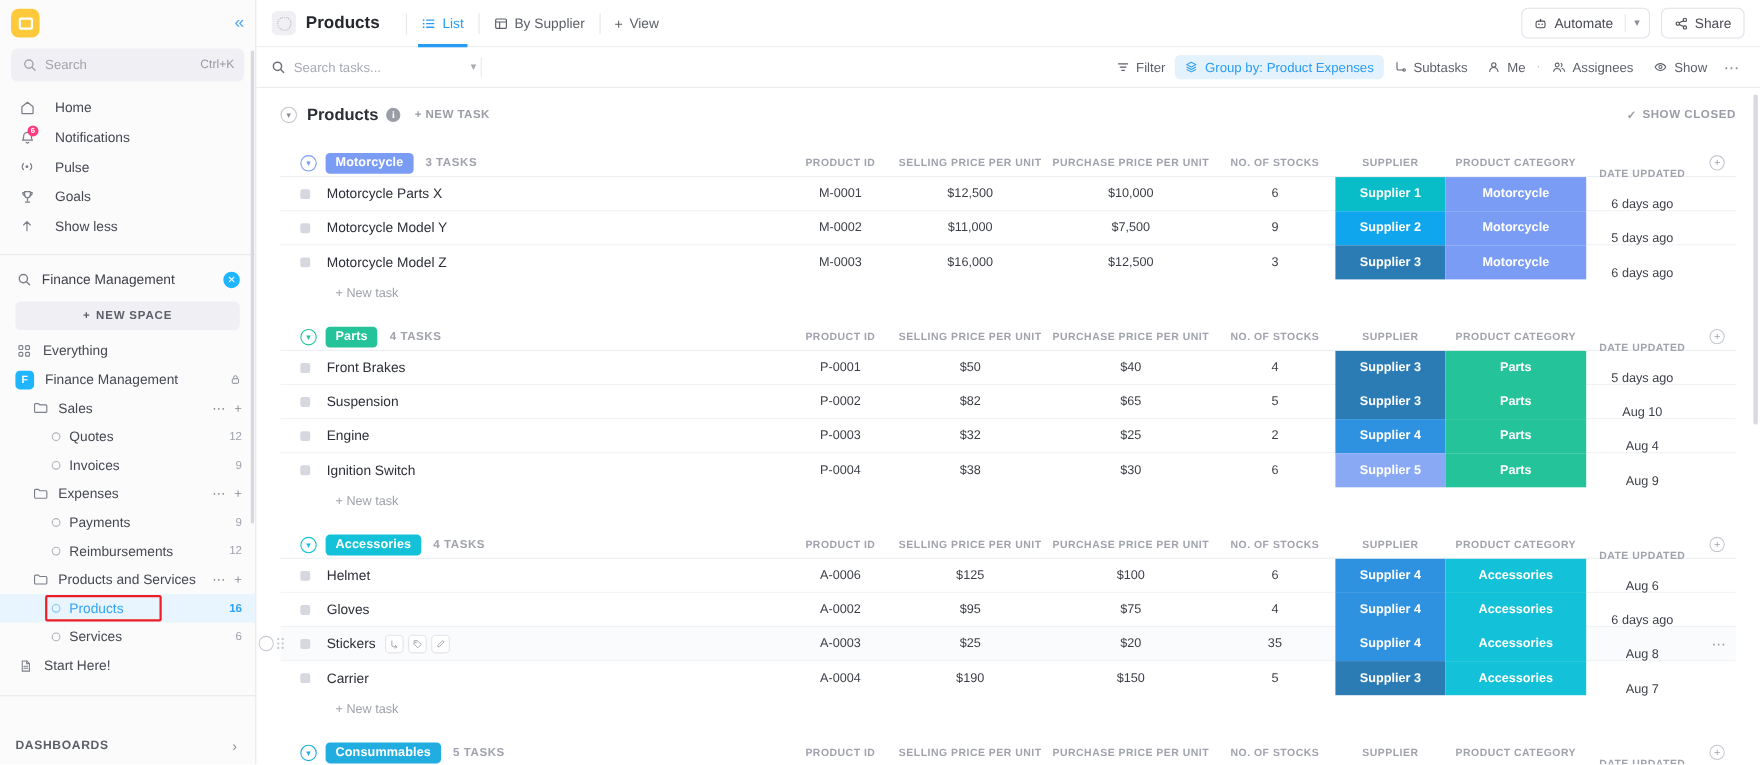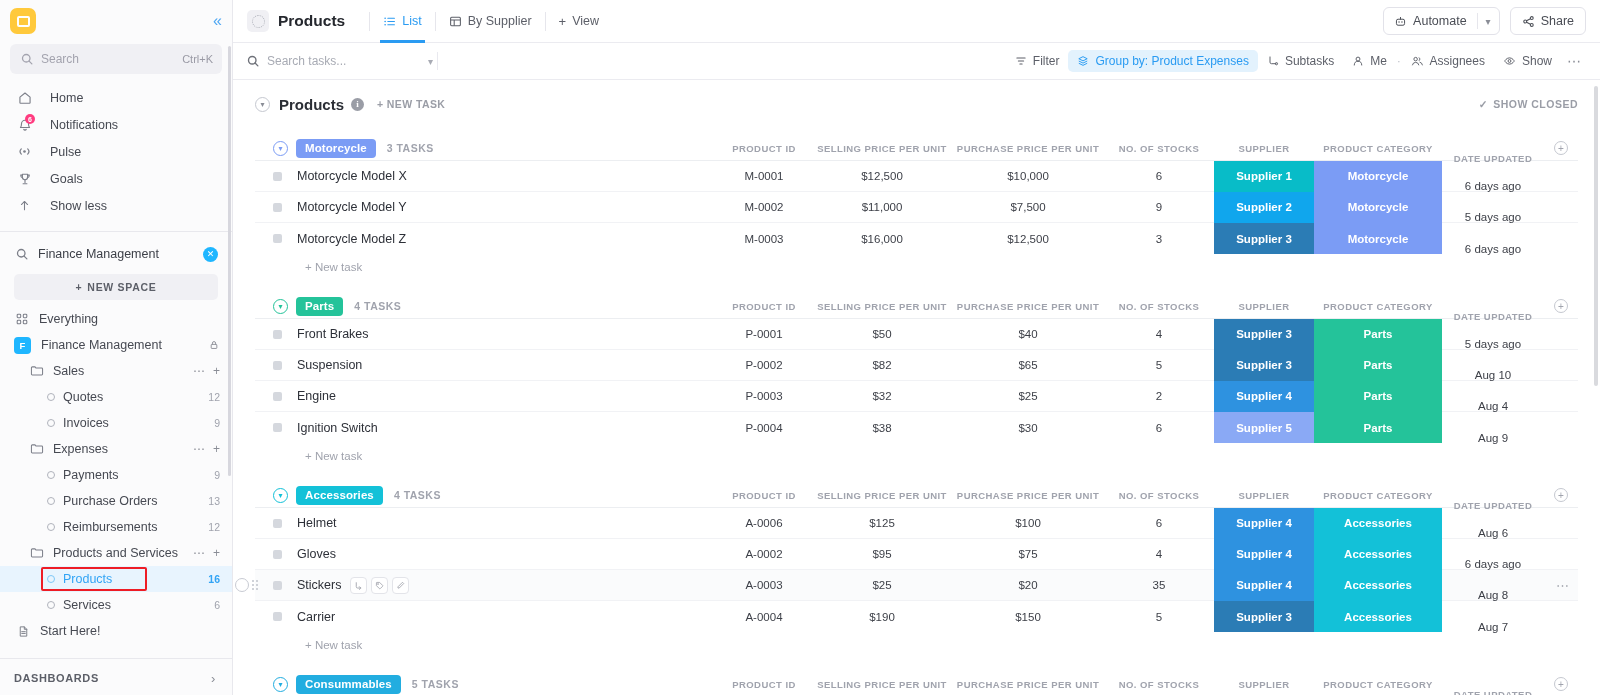--- a/index.html
+++ b/index.html
@@ -390,25 +390,20 @@
         <span class="actions">
           <span>⋯</span>
           <span>+</span>
         </span>
       </div>
 
       <div class="tree-row lvl2">
         <span class="list-dot"></span>
         <span class="label">Payments</span>
         <span class="count">9</span>
-      </div>
-      <div class="tree-row lvl2">
-        <span class="list-dot"></span>
-        <span class="label">Purchase Orders</span>
-        <span class="count">13</span>
       </div>
       <div class="tree-row lvl2">
         <span class="list-dot"></span>
         <span class="label">Reimbursements</span>
         <span class="count">12</span>
       </div>
 
       <div class="tree-row lvl1">
         <span class="folder-ico">
           <svg width="14" height="12" viewBox="0 0 16 14" fill="none" stroke="#7c7f89" stroke-width="1.2">
@@ -640,21 +635,21 @@
               <div class="col-h c-date">DATE UPDATED</div>
               <div class="c-plus">
                   <span class="plus-circle">+</span>
                 </div>
             </div>
           </div>
           <div class="rows">
 
             <div class="row">
               <span class="task-sq"></span>
-              <span class="task-name">Motorcycle Model X</span>
+              <span class="task-name">Motorcycle Parts X</span>
               <div class="cols">
                 <div class="cell c-pid">M-0001</div>
                 <div class="cell c-sell">$12,500</div>
                 <div class="cell c-purch">$10,000</div>
                 <div class="cell c-stock">6</div>
                 <div class="pill c-sup" style="background:#08bcc8">Supplier 1</div>
                 <div class="pill c-cat" style="background:#7b9cf5">Motorcycle</div>
                 <div class="cell c-date">6 days ago</div>
                 <div class="c-plus"></div>
               </div>

